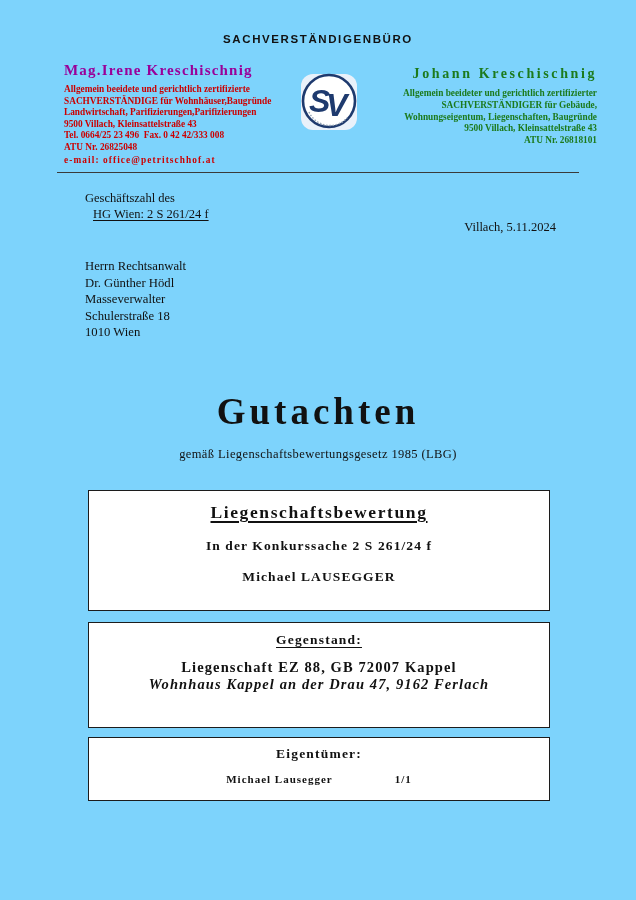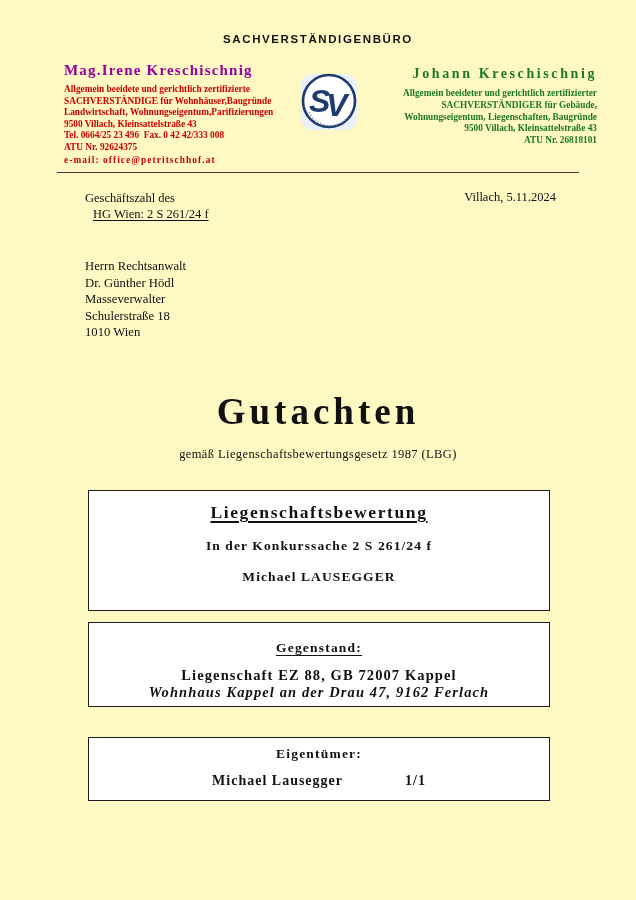--- a/index.html
+++ b/index.html
@@ -1,20 +1,20 @@
 <!DOCTYPE html>
 <html lang="de" style="--purple: #990099; --red: #cc0000; --green: #1c7a1c; --navy: #1e3a6e;"><head>
 <meta charset="utf-8">
 <style>
   html,body{margin:0;padding:0;background:#ffffff;}
   .page{
     position:relative;
     width:636px;height:900px;
     margin:0 auto;
-    background:#fef9c3;
+    background:#7dd3fc;
     font-family:"Liberation Serif", serif;
     color:#111;
     overflow:hidden;
   }
   
   .office-title{
     position:absolute;top:33px;left:0;right:0;
     text-align:center;
     font-family:"Liberation Sans", sans-serif;
     font-weight:bold;font-size:11.5px;letter-spacing:1.6px;
@@ -47,21 +47,21 @@
     font-weight:bold;font-size:9.3px;line-height:11.8px;
     color:var(--green,#1c7a1c);white-space:pre-wrap;
   }
   .rule{
     position:absolute;top:172px;left:57px;width:522px;
     border-top:1.4px solid #3a3a3a;
   }
   
   .ref-block{position:absolute;left:85px;top:190px;font-size:12.5px;line-height:16px;}
   .ref-case{text-decoration:underline;text-underline-offset:2px;margin-left:8px;}
-  .place-date{position:absolute;top:190px;right:80px;font-size:12.5px;}
+  .place-date{position:absolute;top:220px;right:80px;font-size:12.5px;}
   
   .recipient{position:absolute;left:85px;top:258px;font-size:12.7px;line-height:16.6px;}
   
   .doc-title{
     position:absolute;top:390px;left:0;right:0;margin:0;
     text-align:center;font-weight:bold;font-size:37px;letter-spacing:4px;
   }
   .doc-subtitle{
     position:absolute;top:447px;left:0;right:0;
     text-align:center;font-size:12.5px;letter-spacing:0.4px;
@@ -71,47 +71,47 @@
     position:absolute;left:88px;width:462px;
     border:1.4px solid #1c1c1c;box-sizing:border-box;
     text-align:center;background:#fff;
   }
   .box1{top:490px;height:121px;padding-top:11px;}
   .box1-heading{
     font-weight:bold;font-size:17.5px;letter-spacing:1.6px;
     text-decoration:underline;text-underline-offset:3px;text-decoration-thickness:1.5px;
   }
   .box1-line{margin-top:15px;font-weight:bold;font-size:13.5px;letter-spacing:1.1px;}
-  .box2{top:622px;height:85px;padding-top:17px;}
+  .box2{top:622px;height:106px;padding-top:9px;}
   .box2-heading{
     font-weight:bold;font-size:13.5px;letter-spacing:1.2px;
     text-decoration:underline;text-underline-offset:3px;text-decoration-thickness:1.4px;
   }
   .box2-line{margin-top:11px;font-weight:bold;font-size:14.5px;letter-spacing:1.1px;}
   .box2-line + .box2-line{margin-top:0;font-style:italic;}
   .box3{top:737px;height:64px;padding-top:8px;}
   .box3-heading{font-weight:bold;font-size:13.5px;letter-spacing:1.2px;}
-  .owner-row{margin-top:11px;font-weight:bold;font-size:14px;letter-spacing:1px;}
+  .owner-row{margin-top:11px;font-weight:bold;font-size:11px;letter-spacing:1px;}
   .owner-share{margin-left:62px;}
 </style>
 </head>
 <body>
 
 <div class="page">
 
   <div class="office-title">SACHVERSTÄNDIGENBÜRO</div>
 
   <div class="hdr-left">
     <div class="hdr-left-name">Mag.Irene Kreschischnig</div>
     <div class="hdr-left-line">Allgemein beeidete und gerichtlich zertifizierte</div>
     <div class="hdr-left-line">SACHVERSTÄNDIGE für Wohnhäuser,Baugründe</div>
-    <div class="hdr-left-line">Landwirtschaft, Wohnungseigentum,Parifizierungen</div>
+    <div class="hdr-left-line">Landwirtschaft, Parifizierungen,Parifizierungen</div>
     <div class="hdr-left-line">9500 Villach, Kleinsattelstraße 43</div>
     <div class="hdr-left-line">Tel. 0664/25 23 496  Fax. 0 42 42/333 008</div>
-    <div class="hdr-left-line">ATU Nr. 92624375</div>
+    <div class="hdr-left-line">ATU Nr. 26825048</div>
     <div class="hdr-left-email">e-mail: office@petritschhof.at</div>
   </div>
 
   <div class="logo-wrap">
     <svg width="64" height="76" viewBox="0 0 64 76">
       <rect x="3" y="10" width="56" height="56" rx="12" fill="#e9f1fa"></rect>
       <circle cx="31" cy="37" r="26" fill="#ffffff" stroke="#1e3a6e" stroke-width="2.6"></circle>
       <text x="11" y="48" font-family="Liberation Sans, sans-serif" font-weight="bold" font-style="italic" font-size="32" fill="#1e3a6e">S</text>
       <text x="28" y="52" font-family="Liberation Sans, sans-serif" font-weight="bold" font-style="italic" font-size="32" fill="#1e3a6e">V</text>
       <path d="M 11 48 A 23 23 0 0 0 49 54" fill="none" stroke="#93a3b4" stroke-width="1.4" stroke-dasharray="1.6 1.6"></path>
@@ -137,21 +137,21 @@
 
   <div class="recipient">
     <div>Herrn Rechtsanwalt</div>
     <div>Dr. Günther Hödl</div>
     <div>Masseverwalter</div>
     <div>Schulerstraße 18</div>
     <div>1010 Wien</div>
   </div>
 
   <h1 class="doc-title">Gutachten</h1>
-  <div class="doc-subtitle">gemäß Liegenschaftsbewertungsgesetz 1987 (LBG)</div>
+  <div class="doc-subtitle">gemäß Liegenschaftsbewertungsgesetz 1985 (LBG)</div>
 
   <div class="box box1">
     <div class="box1-heading">Liegenschaftsbewertung</div>
     <div class="box1-line">In der Konkurssache 2 S 261/24 f</div>
     <div class="box1-line">Michael LAUSEGGER</div>
   </div>
 
   <div class="box box2">
     <div class="box2-heading">Gegenstand:</div>
     <div class="box2-line">Liegenschaft EZ 88, GB 72007 Kappel</div>

